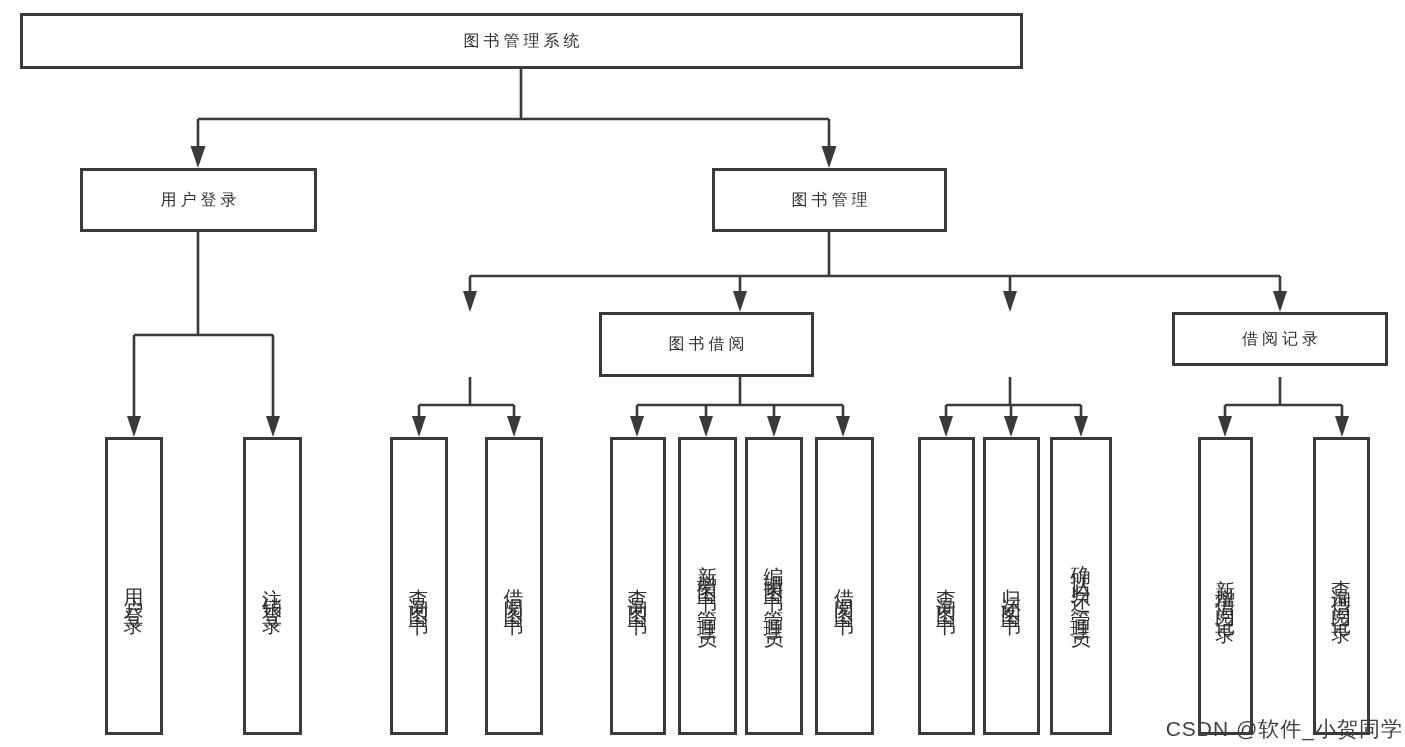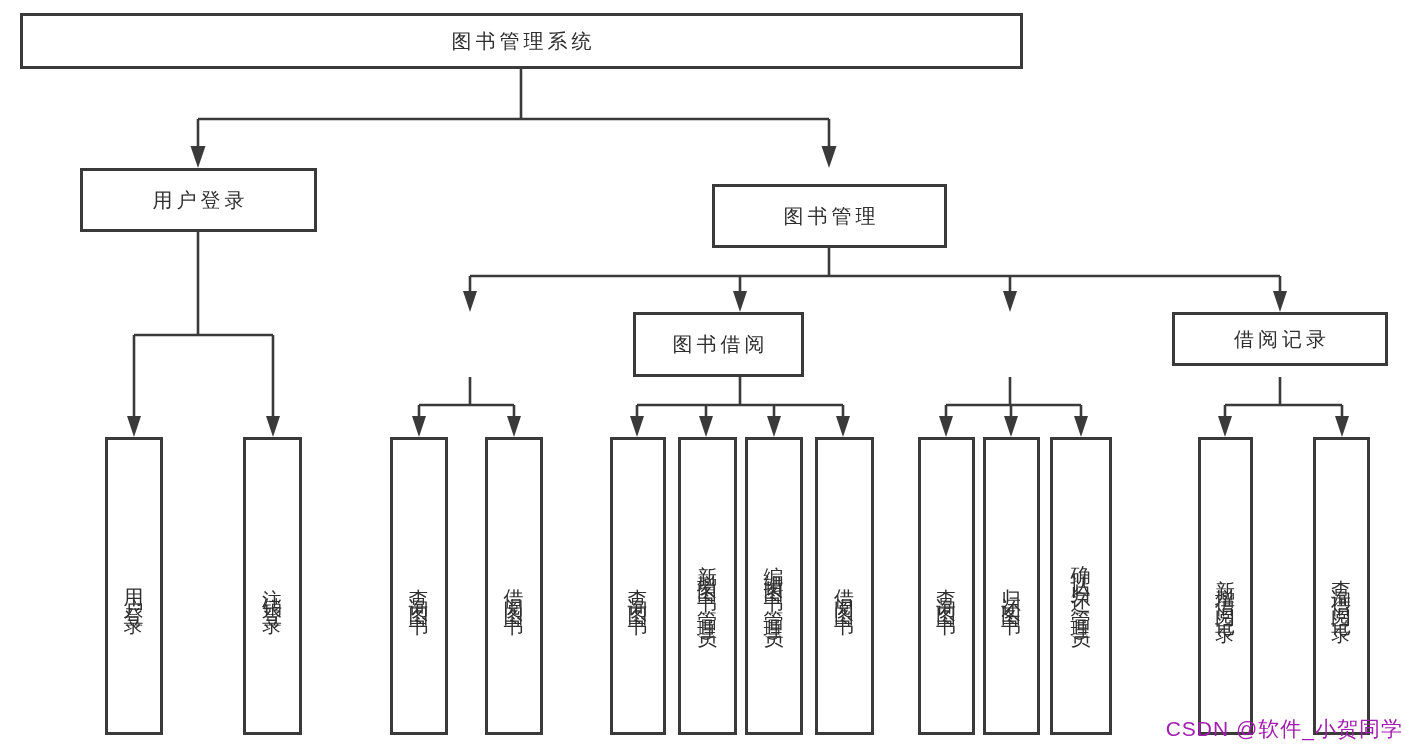--- a/index.html
+++ b/index.html
@@ -25,21 +25,21 @@
   }
   .box {
     position: absolute;
     box-sizing: border-box;
     border: 3px solid #3a3a3a;
     background: #ffffff;
     display: flex;
     align-items: center;
     justify-content: center;
     color: #2e2e2e;
-    font-size: 20px;
+    font-size: 16px;
     letter-spacing: 4px;
     padding-left: 4px; 
     white-space: nowrap;
   }
   .vbox {
     position: absolute;
     box-sizing: border-box;
     border: 3px solid #3a3a3a;
     background: #ffffff;
     display: flex;
@@ -55,24 +55,24 @@
     font-size: 20px;
     letter-spacing: 9px;
     padding-top: 9px; 
     line-height: 1;
     white-space: nowrap;
   }
   
   .n-root  { left: 20px;  top: 13px;  width: 1003px; height: 56px; }
   
   .n-login { left: 80px;  top: 168px; width: 237px;  height: 64px; }
-  .n-mgmt  { left: 712px; top: 168px; width: 235px;  height: 64px; margin-top: 16px; }
+  .n-mgmt  { left: 712px; top: 168px; width: 235px;  height: 64px; }
   
   .n-rec   { left: 363px;  top: 312px; width: 215px; height: 65px; }
-  .n-bor   { left: 633px;  top: 312px; width: 171px; height: 65px; }
+  .n-bor   { left: 599px;  top: 312px; width: 215px; height: 65px; }
   .n-cur   { left: 903px;  top: 312px; width: 215px; height: 65px; }
   .n-rcd   { left: 1172px; top: 312px; width: 216px; height: 54px; }
   
   .lf-1  { left: 105px;  width: 58px; }
   .lf-2  { left: 243px;  width: 59px; }
   .lf-3  { left: 390px;  width: 58px; }
   .lf-4  { left: 485px;  width: 58px; }
   .lf-5  { left: 610px;  width: 56px; }
   .lf-6  { left: 678px;  width: 59px; }
   .lf-7  { left: 745px;  width: 58px; }
@@ -80,21 +80,21 @@
   .lf-9  { left: 918px;  width: 57px; }
   .lf-10 { left: 983px;  width: 57px; }
   .lf-11 { left: 1050px; width: 62px; }
   .lf-12 { left: 1198px; width: 55px; }
   .lf-13 { left: 1313px; width: 57px; }
   .watermark {
     position: absolute;
     right: 2px;
     bottom: 4px;
     font-size: 21px;
-    color: #a21caf;
+    color: #404040;
     letter-spacing: 1px;
     z-index: 5;
     white-space: nowrap;
   }
 </style>
 </head>
 <body>
 
 <div class="canvas">
 

